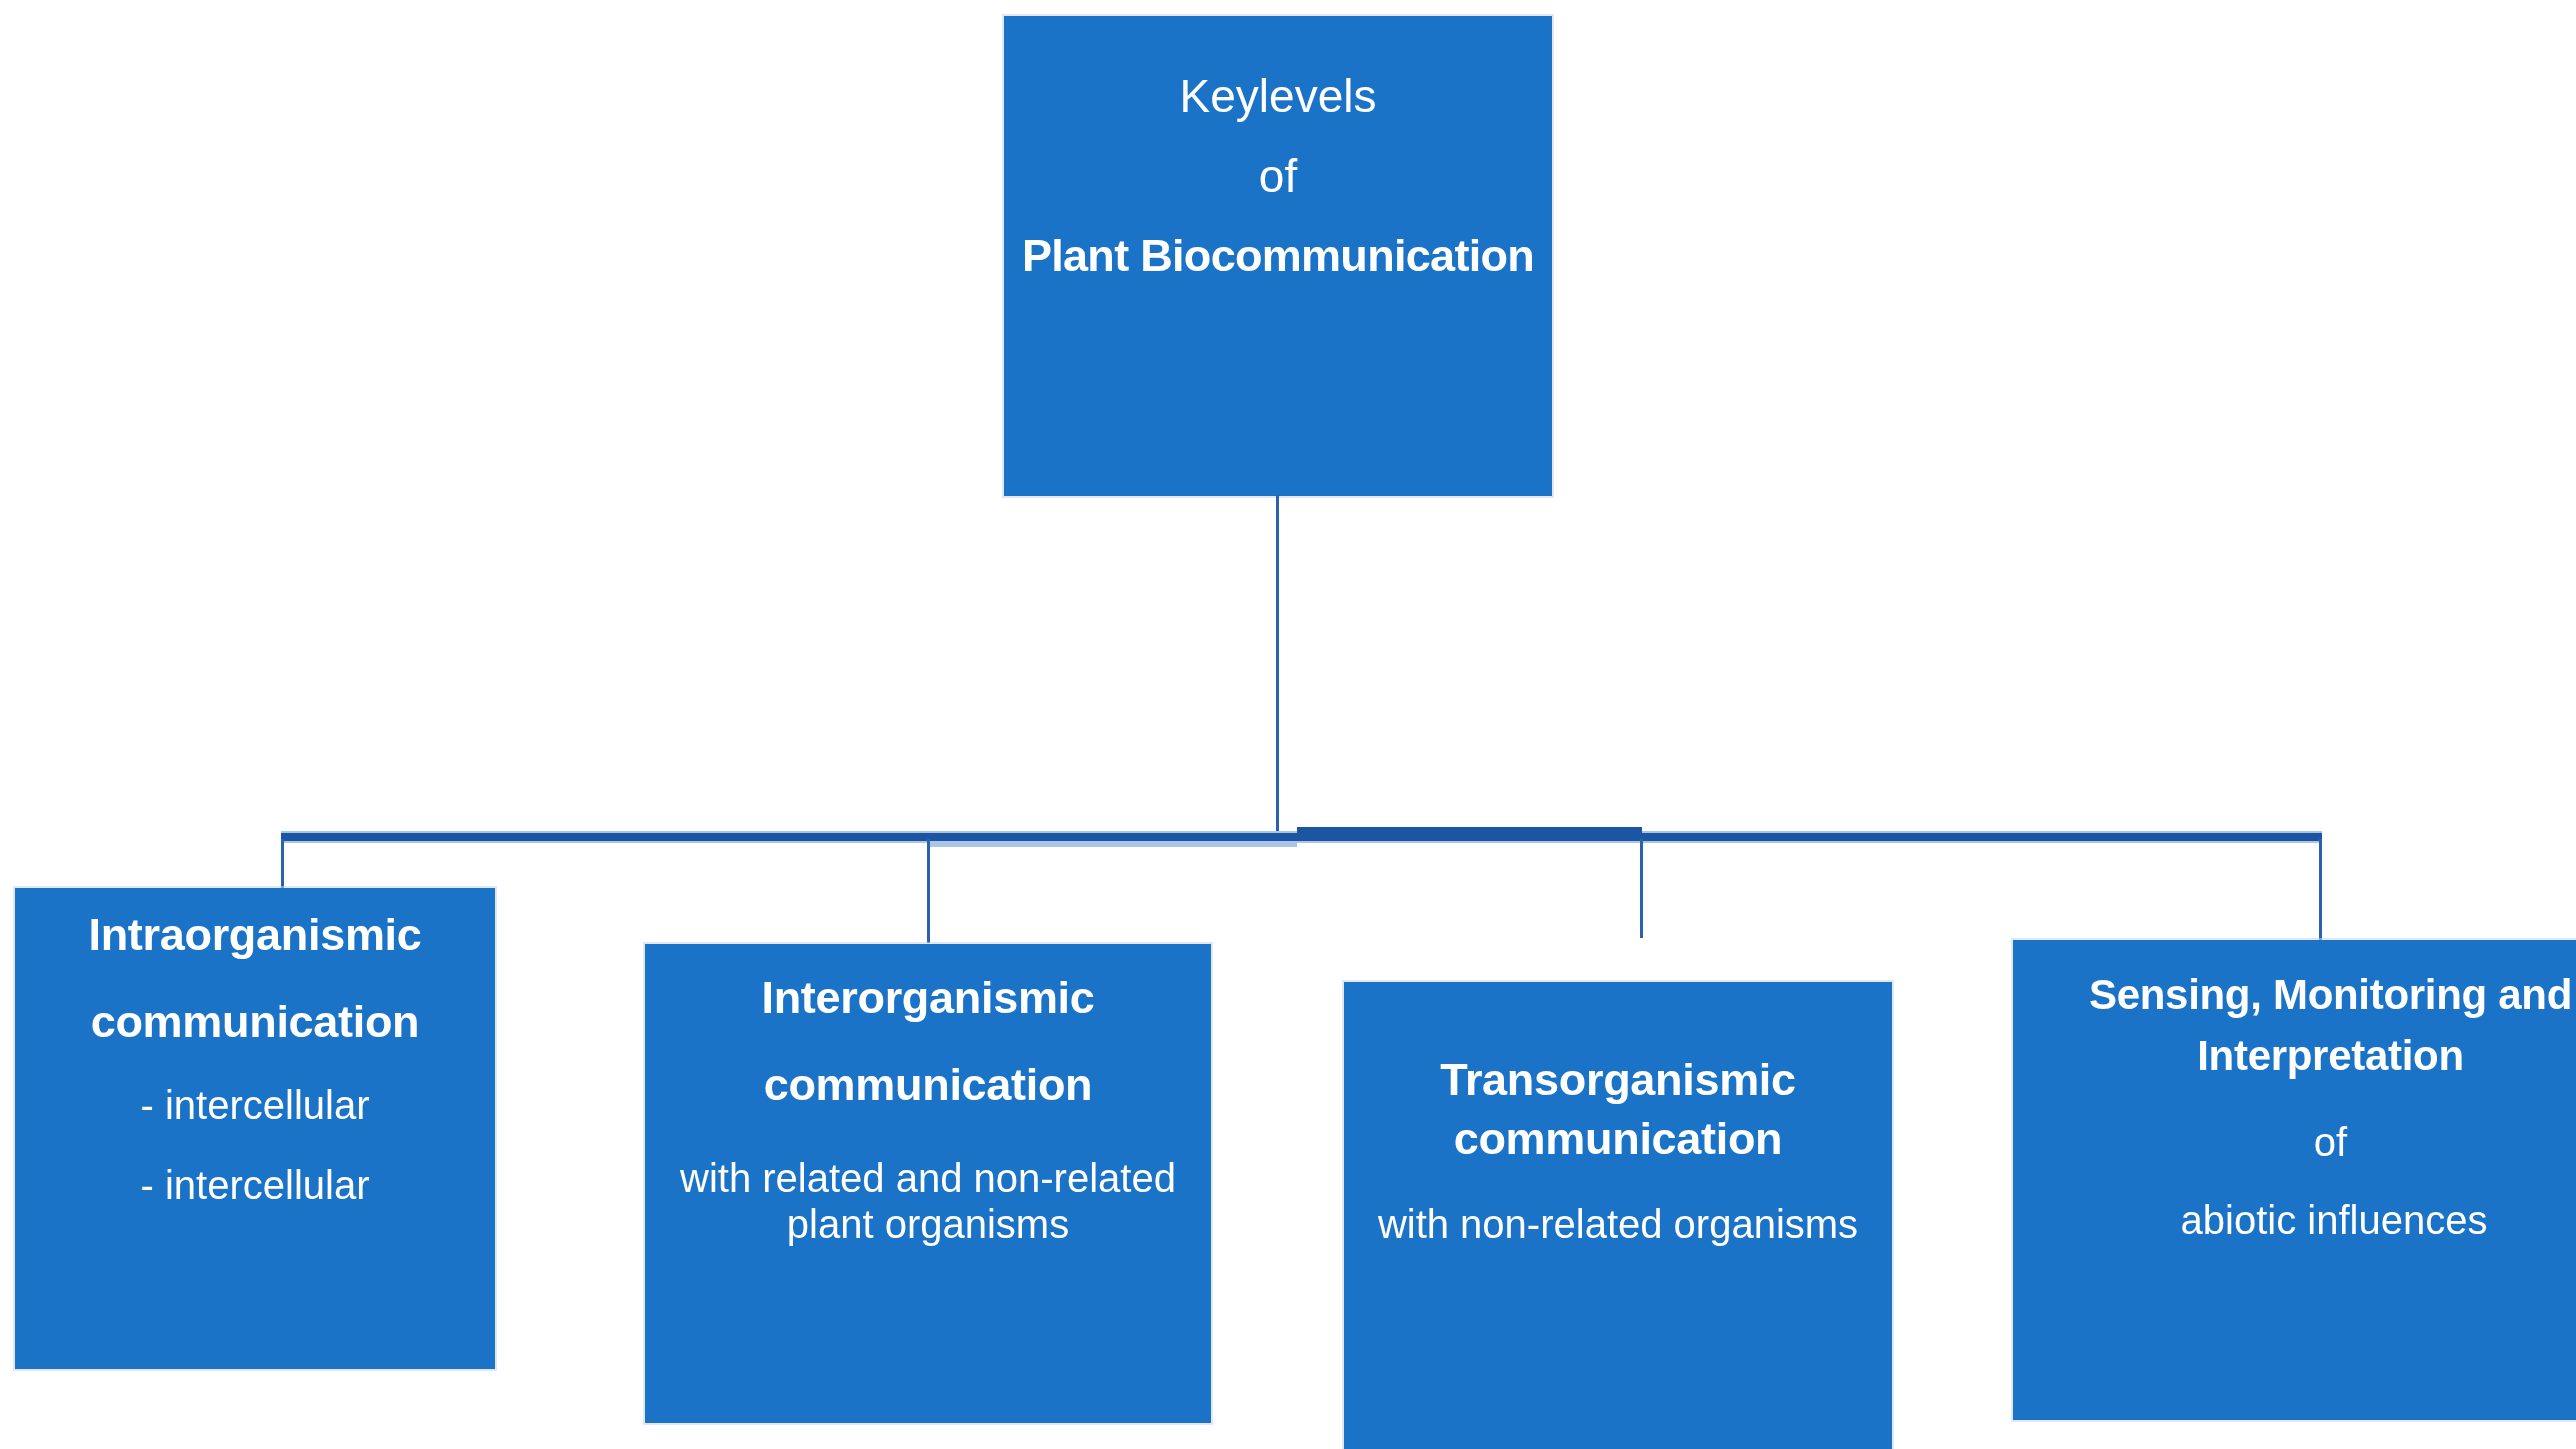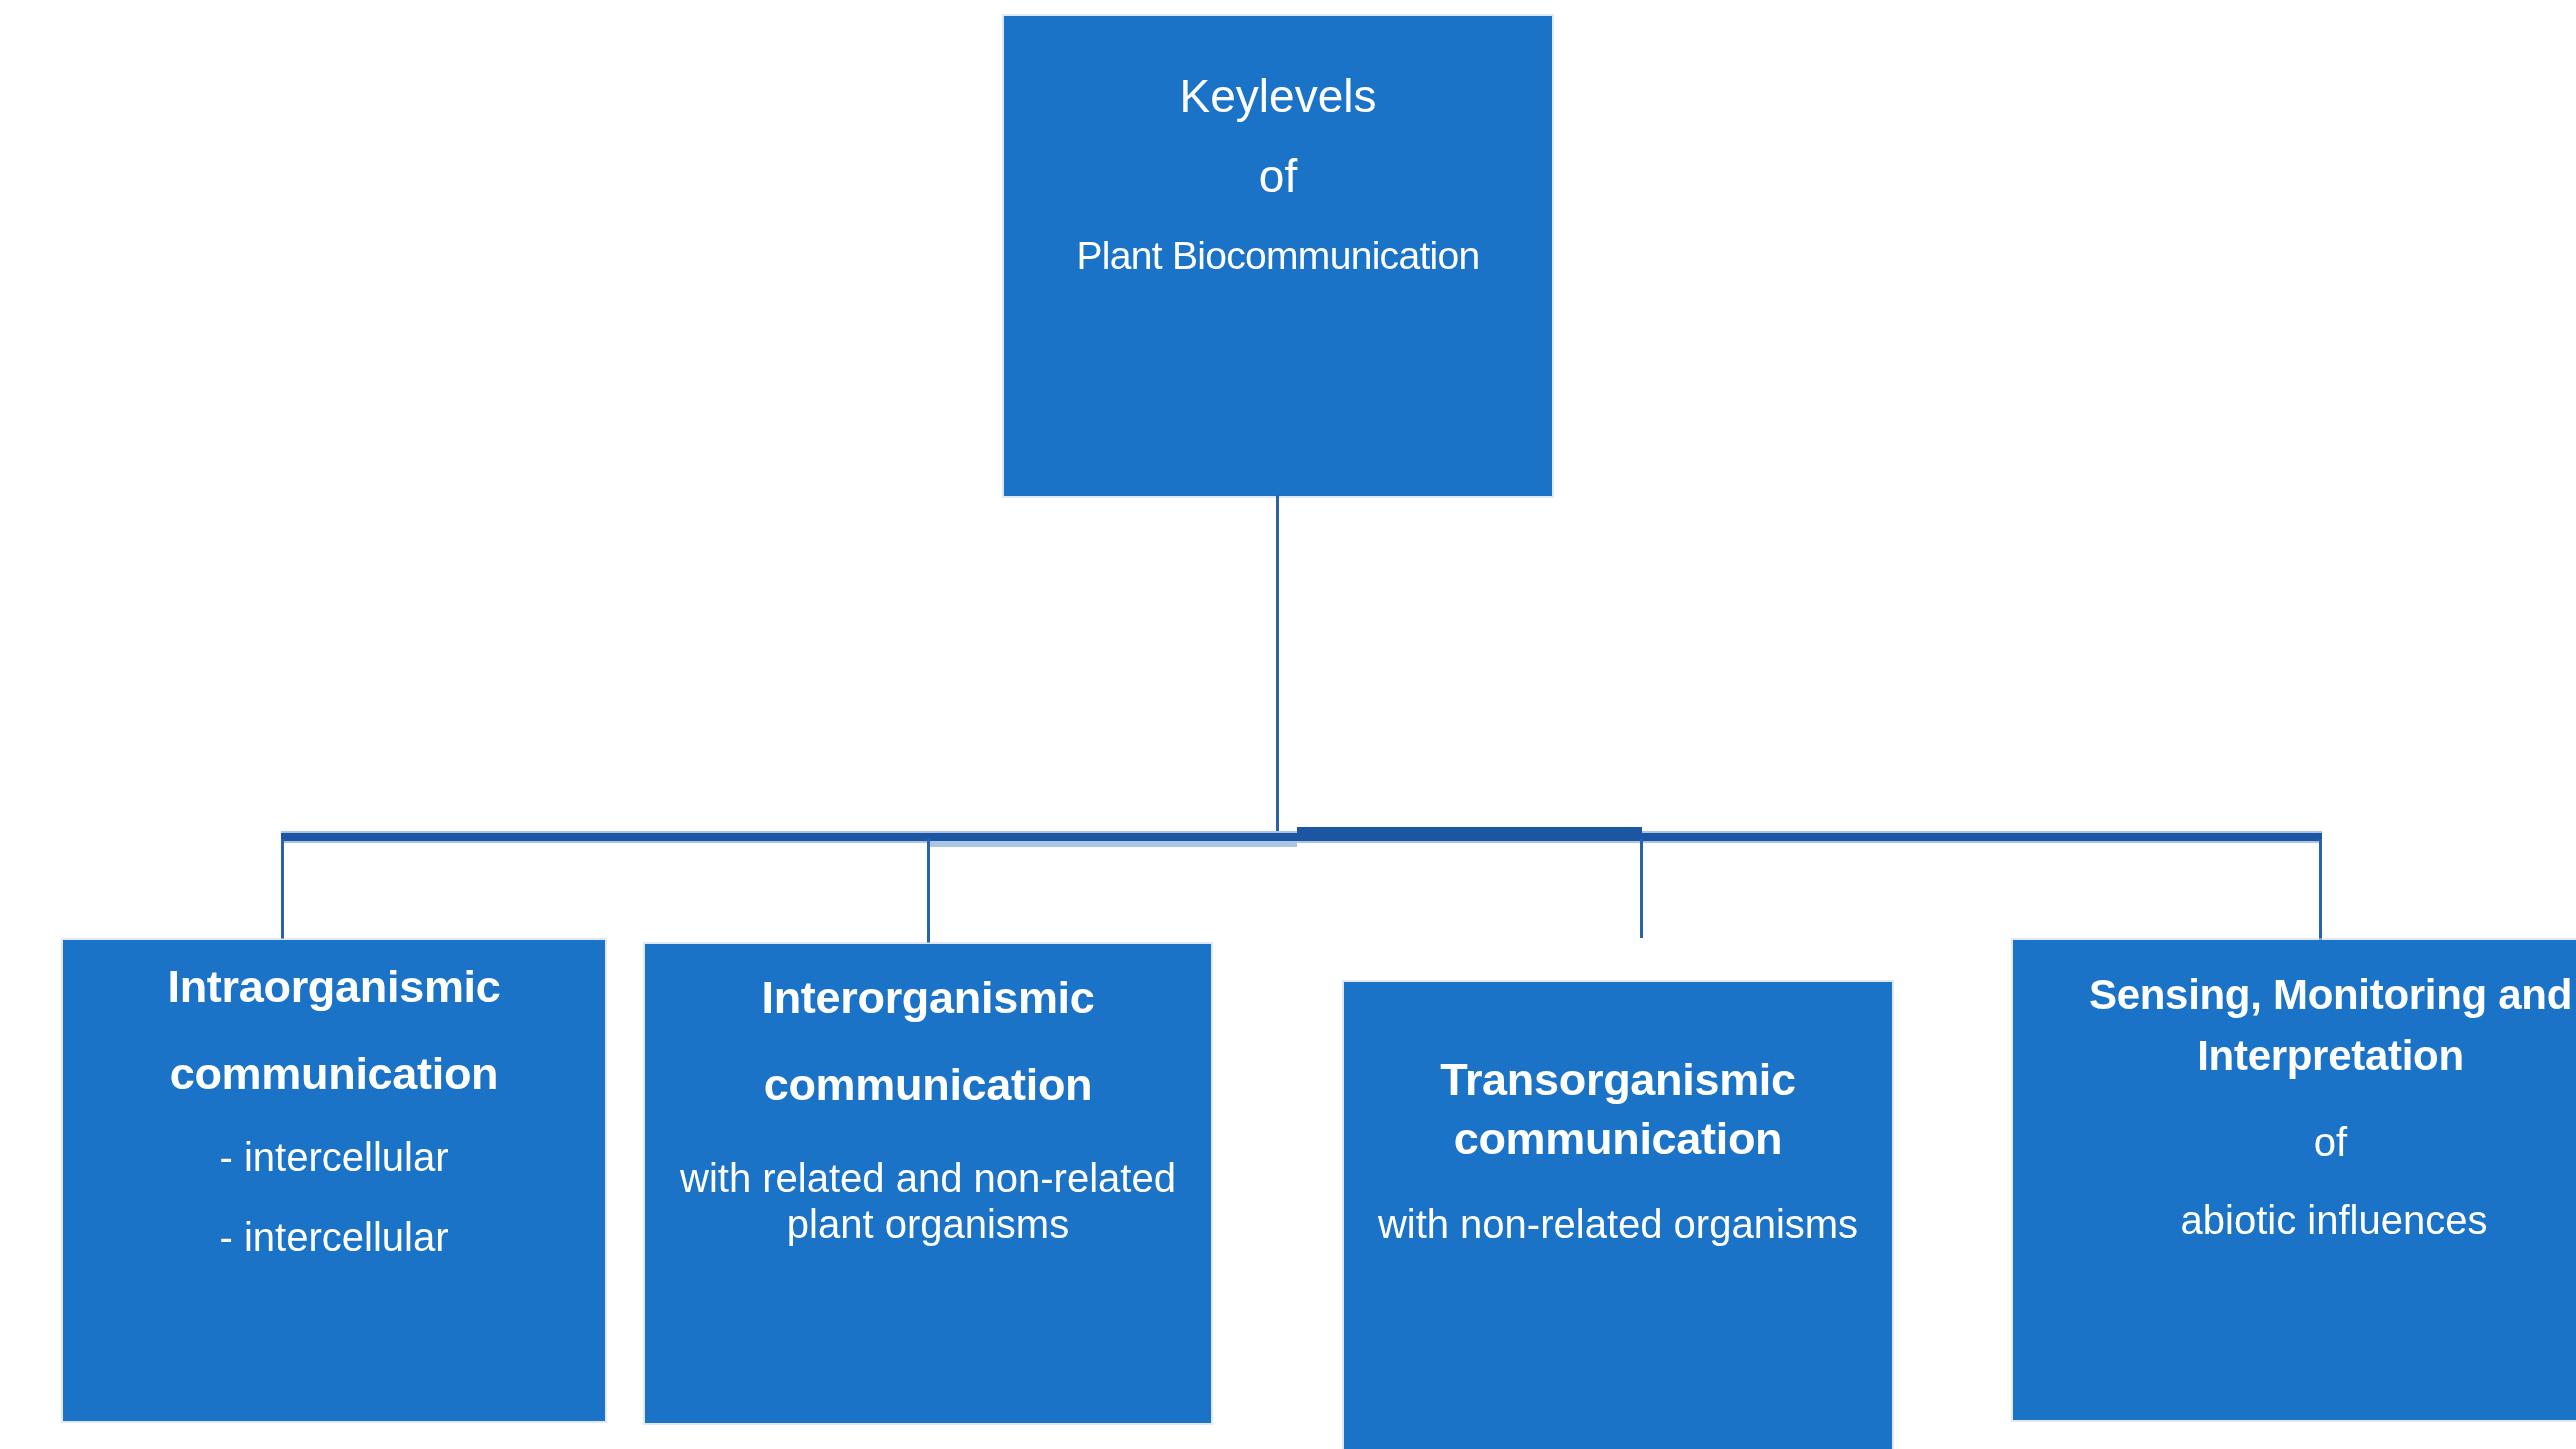--- a/index.html
+++ b/index.html
@@ -22,21 +22,21 @@
   .node{
     position:absolute;
     background:var(--box-fill);
     text-align:center;
     box-sizing:border-box;
     box-shadow:0 0 0 2px rgba(198,212,236,0.55);
   }
   .node .ln{white-space:nowrap;}
   
   .root-line{font-size:46px;line-height:80px;font-weight:400;}
-  .root-line.bold{font-size:39px;font-weight:400;letter-spacing:-0.7px;}
+  .root-line.bold{font-size:45px;font-weight:700;letter-spacing:-0.7px;}
   #root-node{padding-top:40px;text-align:center;}
   
   #child-1{padding-top:3.4px;}
   #child-2{padding-top:9.5px;}
   #child-3{padding-top:68px;}
   #child-4{padding-top:24px;}
   .child-title{font-size:45px;font-weight:700;letter-spacing:-0.3px;line-height:87px;}
   #child-3 .child-title{line-height:59px;}
   #child-4 .child-title{font-size:42px;line-height:61px;}
   .child-item{font-size:40px;font-weight:400;line-height:80px;}
@@ -70,21 +70,21 @@
 
   <div class="vline" style="left:1276px;top:495px;height:337px;"></div>
   <div class="hbar"></div>
   <div class="overlap-dark"></div>
   <div class="overlap-light"></div>
   <div class="vline" style="left:281px;top:839px;height:100px;"></div>
   <div class="vline" style="left:927px;top:839px;height:104px;"></div>
   <div class="vline" style="left:1640px;top:839px;height:99px;"></div>
   <div class="vline" style="left:2319px;top:839px;height:101px;"></div>
 
-  <div class="node" id="child-1" style="left:15px;top:940px;width:542px;height:481px;margin-left:48px;">
+  <div class="node" id="child-1" style="left:15px;top:888px;width:480px;height:481px;">
     <div class="ln child-title">Intraorganismic</div>
     <div class="ln child-title">communication</div>
     <div class="ln child-item">- intercellular</div>
     <div class="ln child-item">- intercellular</div>
   </div>
 
   <div class="node" id="child-2" style="left:645px;top:944px;width:566px;height:479px;">
     <div class="ln child-title">Interorganismic</div>
     <div class="ln child-title">communication</div>
     <div class="child-body">with related and non-related plant organisms</div>

